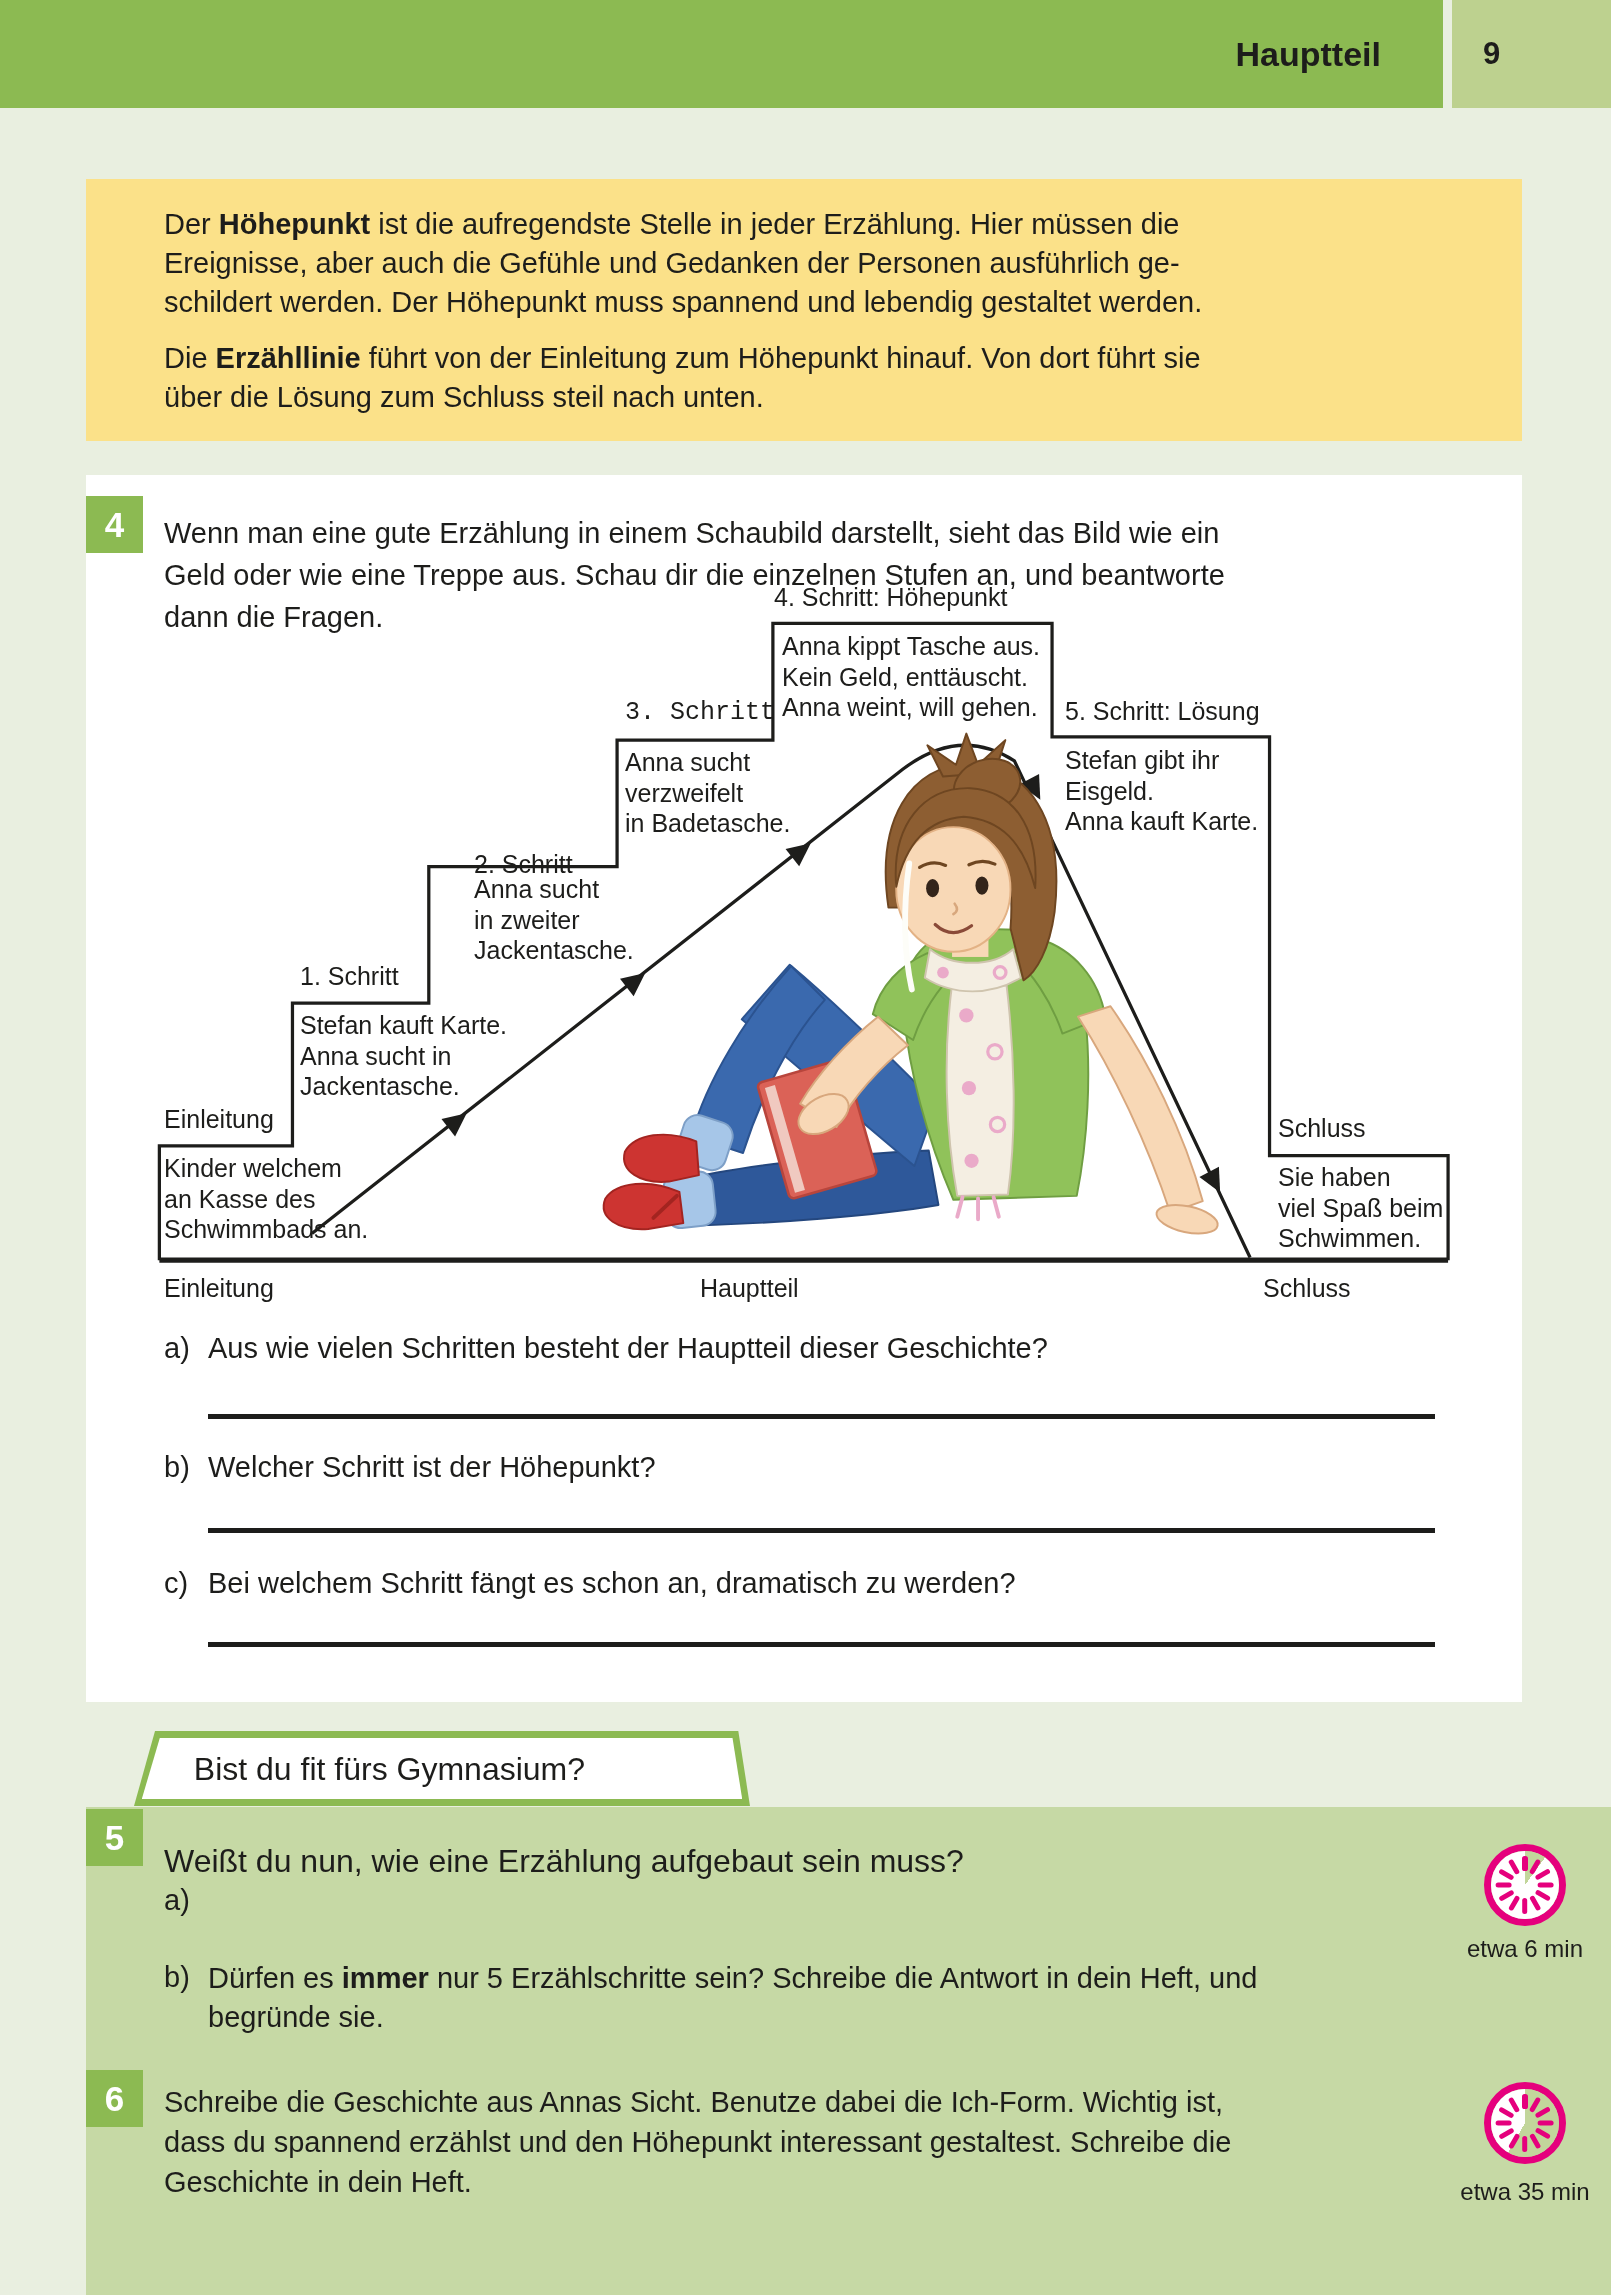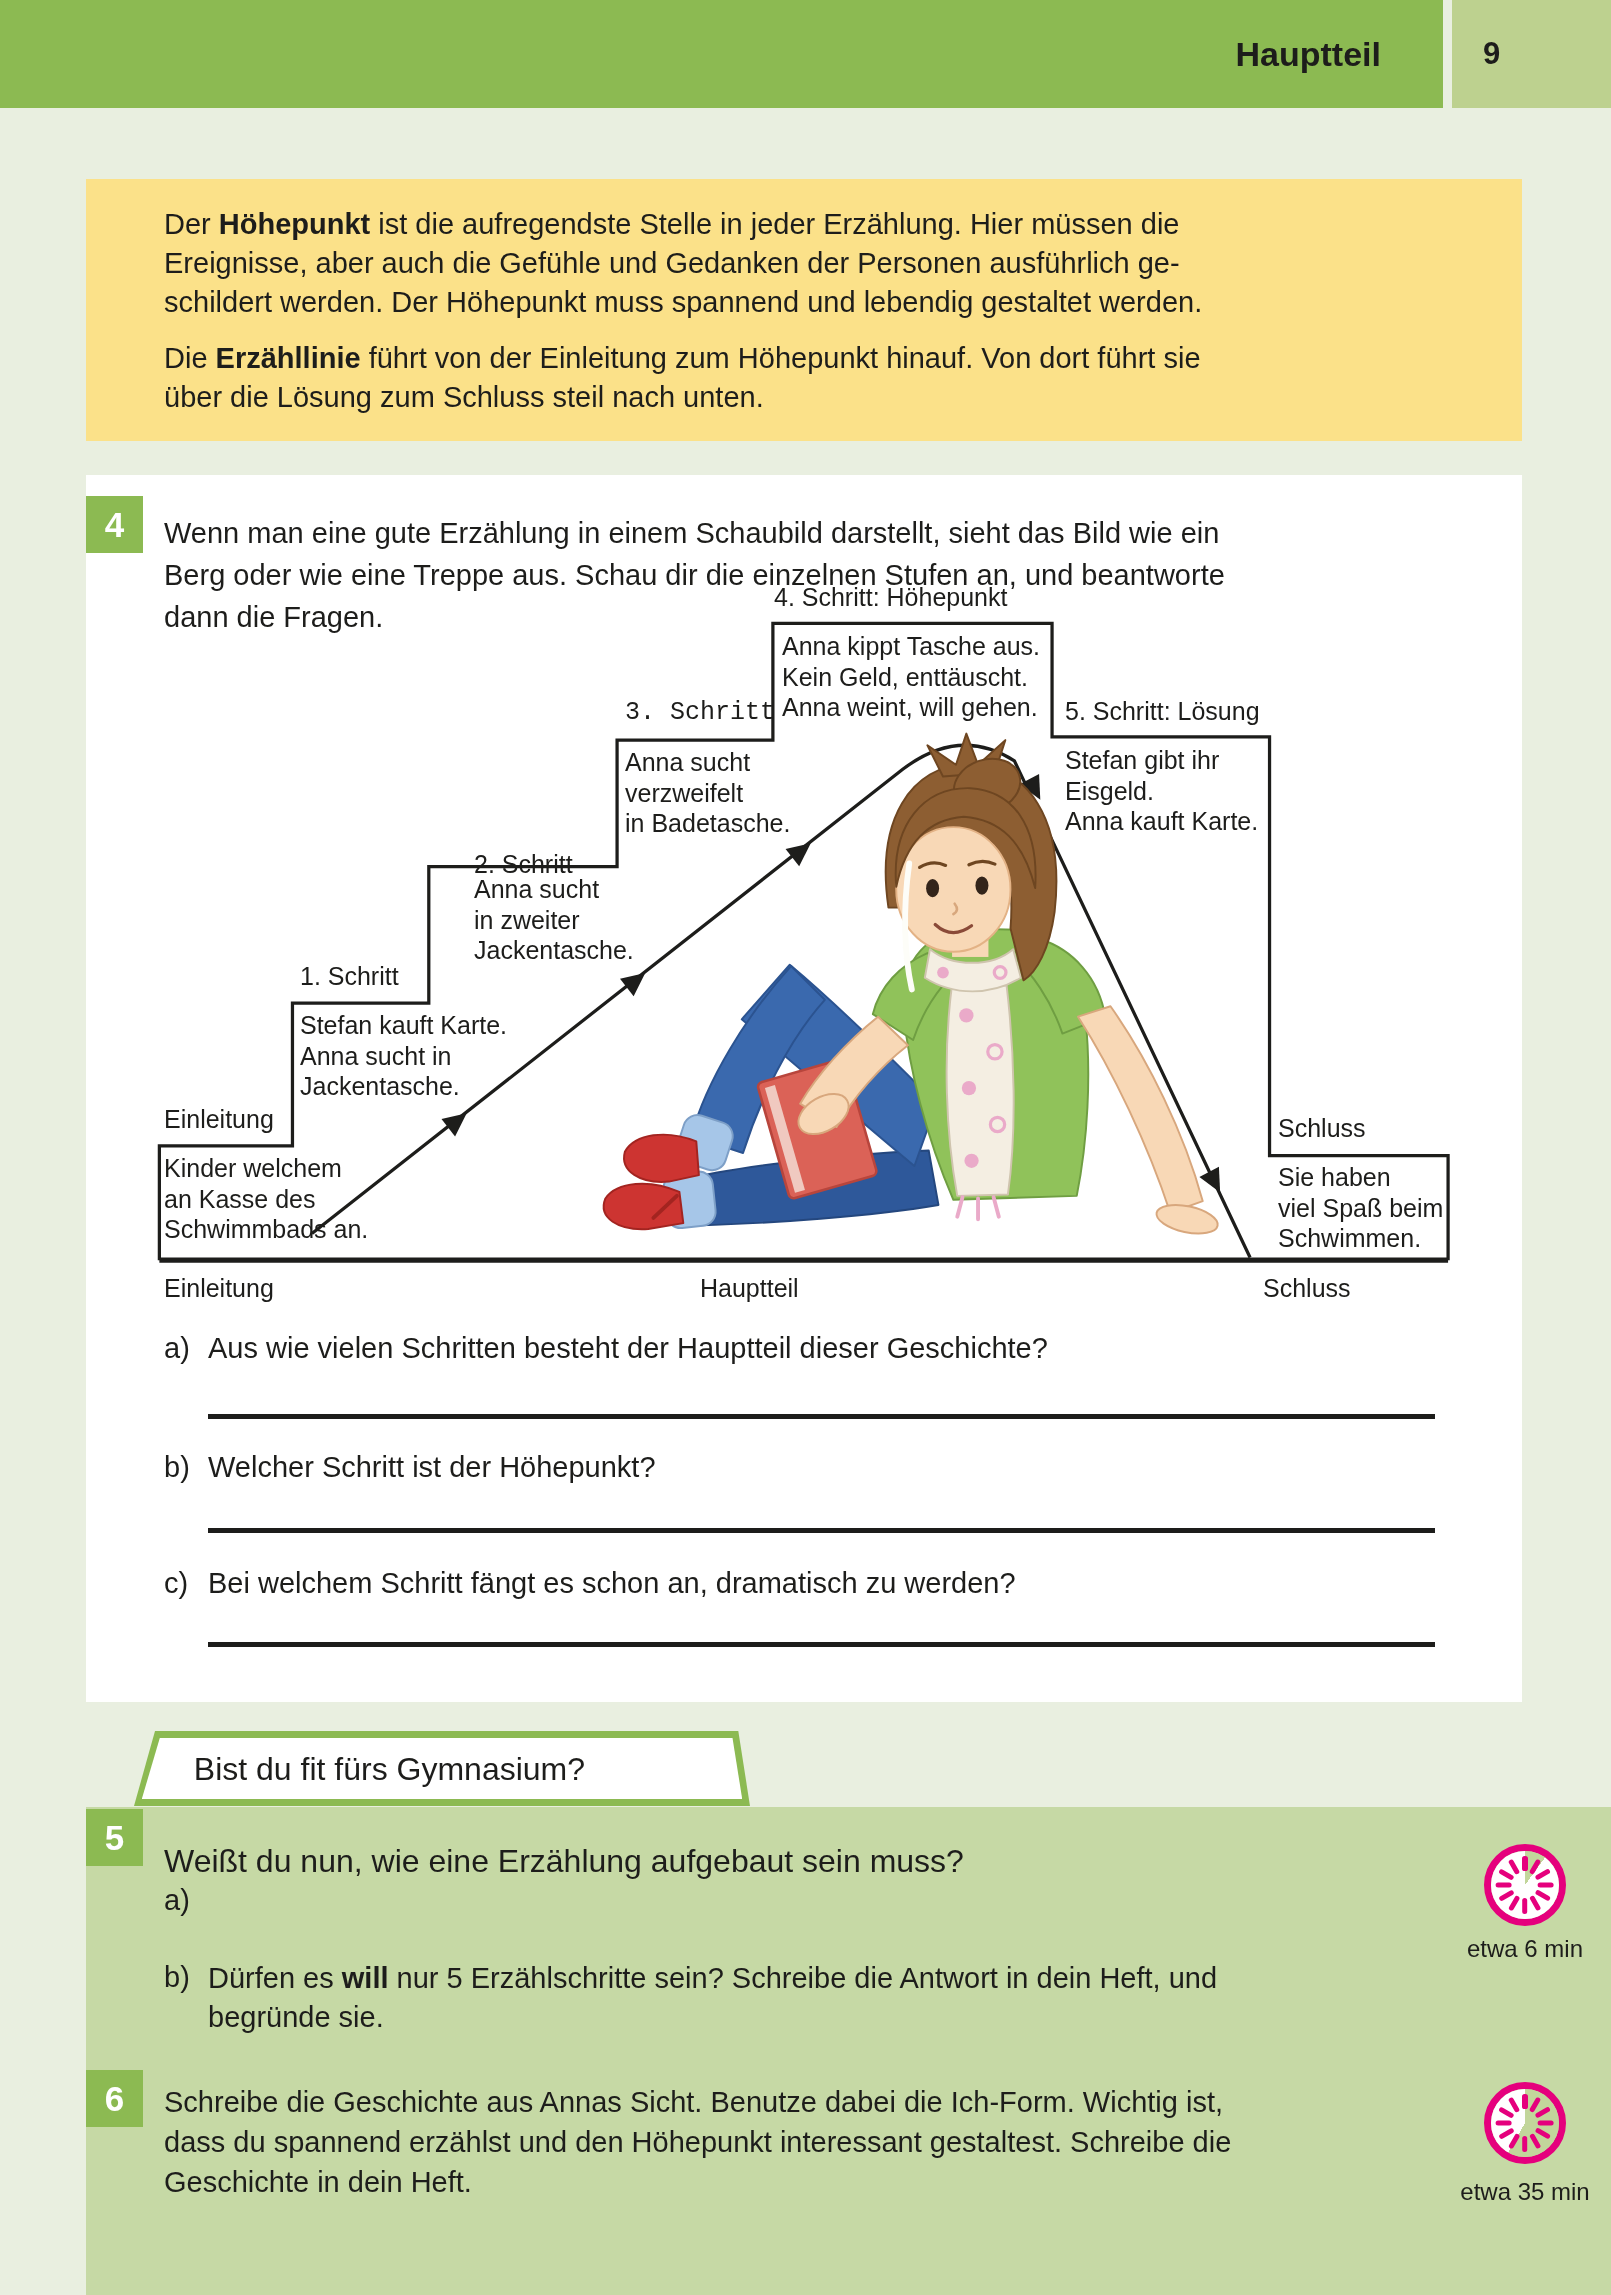--- a/index.html
+++ b/index.html
@@ -171,21 +171,21 @@
       <ellipse cx="1512" cy="1364" rx="10" ry="14" fill="#33241a"></ellipse>
       <path d="M1416,1336 Q1436,1324 1456,1333" stroke="#6e4621" stroke-width="5" fill="none"></path>
       <path d="M1492,1332 Q1512,1322 1532,1331" stroke="#6e4621" stroke-width="5" fill="none"></path>
       <path d="M1470,1392 q8,10 -2,16" stroke="#d8a77d" stroke-width="4" fill="none"></path>
       <path d="M1440,1424 Q1466,1448 1496,1426" stroke="#8a4a38" stroke-width="5" fill="none"></path>
     </g>
   </svg>
 
   <div class="abs badge badge4 layer2">4</div>
   <div class="abs ex-intro layer2">Wenn man eine gute Erzählung in einem Schaubild darstellt, sieht das Bild wie ein
-Berg oder wie eine Treppe aus. Schau dir die einzelnen Stufen an, und beantworte
+Geld oder wie eine Treppe aus. Schau dir die einzelnen Stufen an, und beantworte
 dann die Fragen.</div>
 
   <div class="abs dlabel layer2" style="left:164px;top:1104px;">Einleitung</div>
   <div class="abs ddesc  layer2" style="left:164px;top:1153px;width:305px;">Kinder welchem
 an Kasse des
 Schwimmbads an.</div>
 
   <div class="abs dlabel layer2" style="left:300px;top:961px;">1. Schritt</div>
   <div class="abs ddesc  layer2" style="left:300px;top:1010px;width:305px;">Stefan kauft Karte.
 Anna sucht in
@@ -243,21 +243,21 @@
   <div class="abs banner layer1">
     <div class="banner-inner">
       <div class="banner-title">Bist du fit fürs Gymnasium?</div>
     </div>
   </div>
 
   <div class="abs badge badge5 layer2">5</div>
   <div class="abs q5intro layer2">Weißt du nun, wie eine Erzählung aufgebaut sein muss?</div>
   <div class="abs q5item layer2" style="top:1881px;">
     <span class="qmark">a)</span>
-    <span>Dürfen es </span><b>will</b><span> nur 5 Erzählschritte sein? Schreibe die Antwort in dein Heft, und
+    <span>Dürfen es </span><b>immer</b><span> nur 5 Erzählschritte sein? Schreibe die Antwort in dein Heft, und
 begründe sie.</span>
   </div>
   <div class="abs q5item layer2" style="top:1958px;">
     <span class="qmark">b)</span>
   </div>
 
   <div class="abs badge badge6 layer2">6</div>
   <div class="abs ex6-text layer2">Schreibe die Geschichte aus Annas Sicht. Benutze dabei die Ich-Form. Wichtig ist,
 dass du spannend erzählst und den Höhepunkt interessant gestaltest. Schreibe die
 Geschichte in dein Heft.</div>

